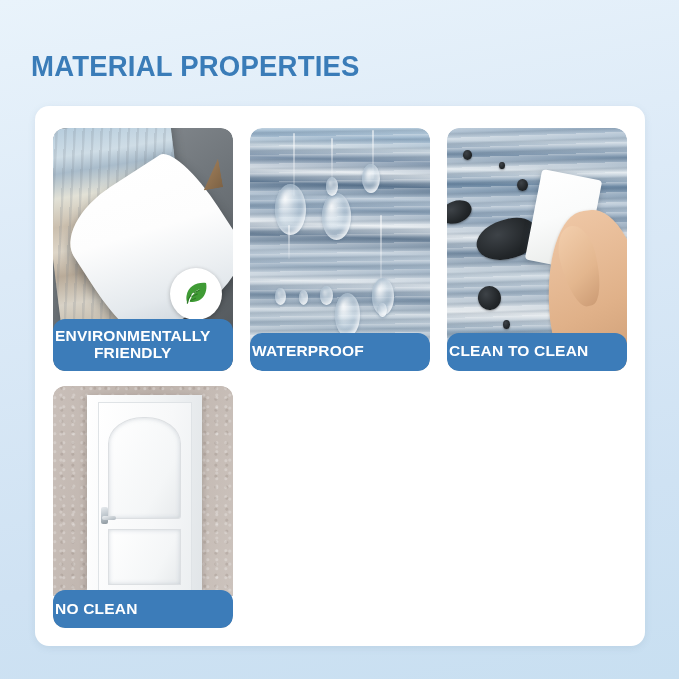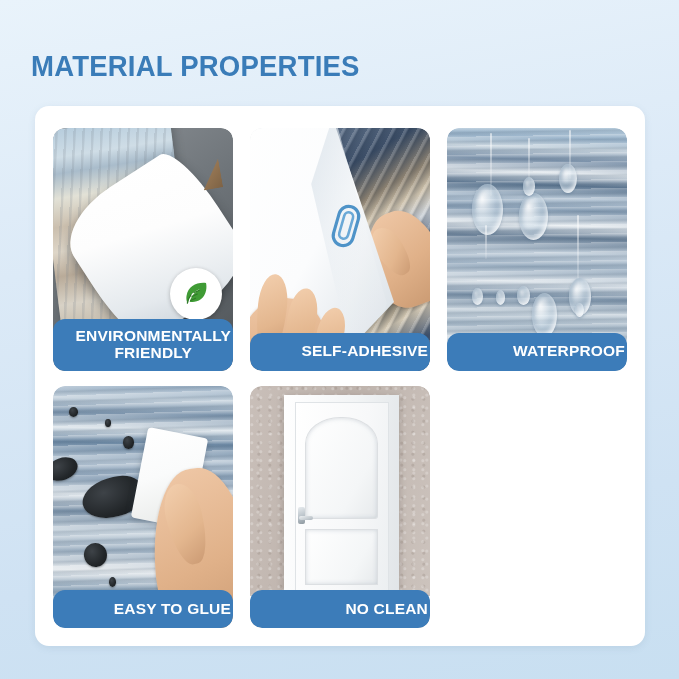--- a/index.html
+++ b/index.html
@@ -66,21 +66,21 @@
   }
   .cell-label {
     position: absolute; left: 0; right: 0; bottom: 0;
     background: #3c7cb9;
     border-radius: 12px;
     color: #ffffff;
     font-weight: bold;
     font-size: 15.5px;
     letter-spacing: 0.2px;
     text-align: center;
-    display: flex; align-items: center; justify-content: flex-end;
+    display: flex; align-items: center; justify-content: flex-start;
     line-height: 1.08;
     padding: 4px 2px;
   }
   .cell-label.one-line { height: 38px; }
   .cell-label.two-line { height: 52px; font-size: 15.5px; }
 
   
   .m-pvc { background: #ffffff; }
   .roll-sheet {
     position: absolute; left: -6%; top: 14%;
@@ -343,40 +343,20 @@
             <path d="M8.4 26.2c.4-2.6 1.6-5.8 3.6-8.3" stroke="#2f7a28" stroke-width="1.3" fill="none" stroke-linecap="round"></path>
             <path d="M13 19.5l5.3-2.4M15 15.6l5.4-2.3M11.6 23.4l5-2.2" stroke="#2f7a28" stroke-width="1.1" fill="none" stroke-linecap="round"></path>
           </svg>
         </div>
       </div>
       <div class="cell-label two-line">
           <div>ENVIRONMENTALLY<br>FRIENDLY</div>
         </div>
     </div>
 
-    <div class="cell">
-      <div class="cell-media m-adh">
-        <div class="adh-wall">
-          <div class="adh-wall-tex"></div>
-        </div>
-        <div class="hand" style="right:-6%;top:34%;width:40%;height:40%;transform:rotate(-20deg);"></div>
-        <div class="finger" style="right:14%;top:40%;width:15%;height:22%;transform:rotate(-34deg);"></div>
-        <div class="adh-peel"></div>
-        <div class="adh-peel-fold"></div>
-        <svg class="clip-icon" viewBox="0 0 26 46">
-          <rect x="3" y="3" width="20" height="40" rx="10" ry="10" fill="none" stroke="#4e93c8" stroke-width="3.2"></rect>
-          <rect x="8.5" y="9" width="9" height="27" rx="4.5" ry="4.5" fill="none" stroke="#6aa8d6" stroke-width="2.6"></rect>
-        </svg>
-        <div class="hand" style="left:-8%;bottom:-14%;width:52%;height:44%;transform:rotate(8deg);"></div>
-        <div class="finger" style="left:4%;bottom:6%;width:16%;height:34%;transform:rotate(6deg);"></div>
-        <div class="finger" style="left:20%;bottom:2%;width:16%;height:32%;transform:rotate(10deg);"></div>
-        <div class="finger" style="left:36%;bottom:-2%;width:15%;height:28%;transform:rotate(14deg);"></div>
-      </div>
-      <div class="cell-label one-line">SELF-ADHESIVE</div>
-    </div>
 
     <div class="cell">
       <div class="cell-media m-water">
         <div class="water-grain"></div>
         <div class="trail" style="left:24%;top:2%;height:26%;"></div>
         <div class="trail" style="left:45%;top:4%;height:18%;"></div>
         <div class="trail" style="left:68%;top:1%;height:20%;"></div>
         <div class="drop" style="left:14%;top:23%;width:17%;height:21%;"></div>
         <div class="drop" style="left:40%;top:27%;width:16%;height:19%;"></div>
         <div class="drop" style="left:62%;top:15%;width:10%;height:12%;"></div>
@@ -400,21 +380,21 @@
         <div class="stain" style="left:17%;top:65%;width:13%;height:10%;transform:rotate(-10deg);"></div>
         <div class="stain" style="left:9%;top:9%;width:5%;height:4%;"></div>
         <div class="stain" style="left:29%;top:14%;width:3%;height:3%;"></div>
         <div class="stain" style="left:39%;top:21%;width:6%;height:5%;"></div>
         <div class="stain" style="left:31%;top:79%;width:4%;height:4%;"></div>
         <div class="stain" style="left:-4%;top:30%;width:18%;height:9%;transform:rotate(-20deg);"></div>
         <div class="wipe" style="left:48%;top:19%;width:34%;height:38%;transform:rotate(11deg);border-radius:4px;"></div>
         <div class="hand" style="right:-10%;top:34%;width:54%;height:72%;transform:rotate(-6deg);"></div>
         <div class="finger" style="right:16%;top:40%;width:20%;height:34%;transform:rotate(-14deg);"></div>
       </div>
-      <div class="cell-label one-line">EASY TO GLUE</div>
+      <div class="cell-label one-line">CLEAN TO CLEAN</div>
     </div>
 
     <div class="cell">
       <div class="cell-media m-door">
         <div class="door-wall">
           <div class="door-wall-tex"></div>
         </div>
         <div class="door-baseboard"></div>
         <div class="door-frame"></div>
         <div class="door-leaf">

